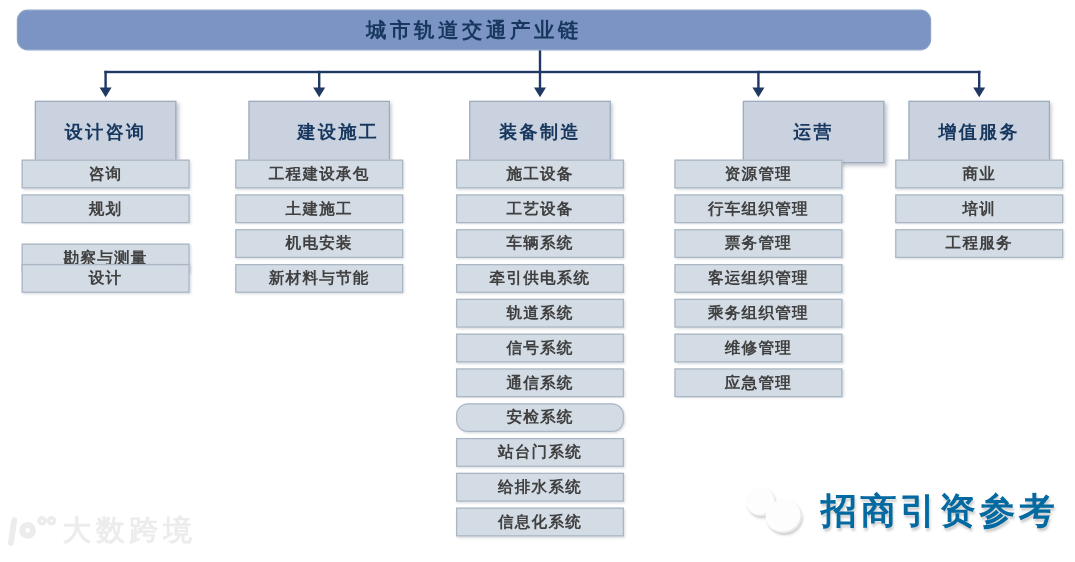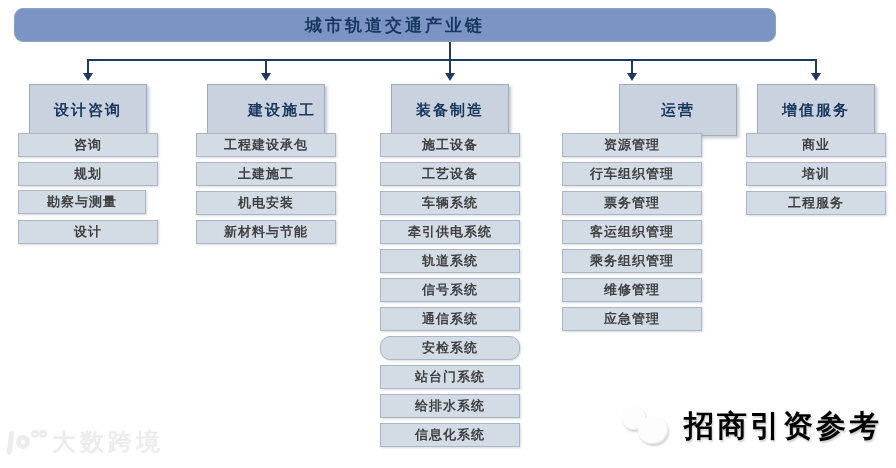--- a/index.html
+++ b/index.html
@@ -105,21 +105,21 @@
   .wm-right {
     position: absolute;
     right: 14px; bottom: 20px;
     display: flex; align-items: center; gap: 10px;
   }
   .wm-right .wm-text {
     font-family: "Liberation Sans", "DejaVu Sans", sans-serif;
     font-weight: bold;
     font-size: 30px;
     letter-spacing: 3px;
-    color: #000000;
+    color: #0369a1;
     text-shadow: 1px 2px 2px #cfcfcf, -1px -1px 0 #ffffff;
   }
   .wm-logo-right { position: relative; width: 52px; height: 44px; }
   .wm-logo-right .c1 {
     position: absolute; left: 0; top: 2px;
     width: 24px; height: 24px; border-radius: 50%;
     background: #fdfdfd;
     box-shadow: 1px 2px 2px #d4d4d4, inset -1px -1px 0 #e9e9e9;
   }
   .wm-logo-right .c2 {
@@ -147,21 +147,21 @@
       <div class="arrow-down" style="left: 627px; top: 73px;"></div>
       <div class="line" style="left: 815px; width: 2px; top: 59px; height: 16px;"></div>
       <div class="arrow-down" style="left: 811px; top: 73px;"></div>
       <div class="line" style="left: 87px; top: 59px; width: 730px; height: 2px;"></div>
     </div>
 
   <div id="columns">
       <div class="hdr-box" style="left: 29px; top: 84px; width: 118px;">设计咨询</div>
       <div class="item-box" style="left: 18px; top: 133px; width: 140px;">咨询</div>
       <div class="item-box" style="left: 18px; top: 162px; width: 140px;">规划</div>
-      <div class="item-box" style="left: 18px; top: 190px; width: 128px;">勘察与测量</div>
+      <div class="item-box" style="left: 18px; top: 203px; width: 140px;">勘察与测量</div>
       <div class="item-box" style="left: 18px; top: 220px; width: 140px;">设计</div>
       <div class="hdr-box" style="left: 207px; top: 84px; width: 118px; padding-left: 32px;">建设施工</div>
       <div class="item-box" style="left: 196px; top: 133px; width: 140px;">工程建设承包</div>
       <div class="item-box" style="left: 196px; top: 162px; width: 140px;">土建施工</div>
       <div class="item-box" style="left: 196px; top: 191px; width: 140px;">机电安装</div>
       <div class="item-box" style="left: 196px; top: 220px; width: 140px;">新材料与节能</div>
       <div class="hdr-box" style="left: 391px; top: 84px; width: 118px;">装备制造</div>
       <div class="item-box" style="left: 380px; top: 133px; width: 140px;">施工设备</div>
       <div class="item-box" style="left: 380px; top: 162px; width: 140px;">工艺设备</div>
       <div class="item-box" style="left: 380px; top: 191px; width: 140px;">车辆系统</div>

